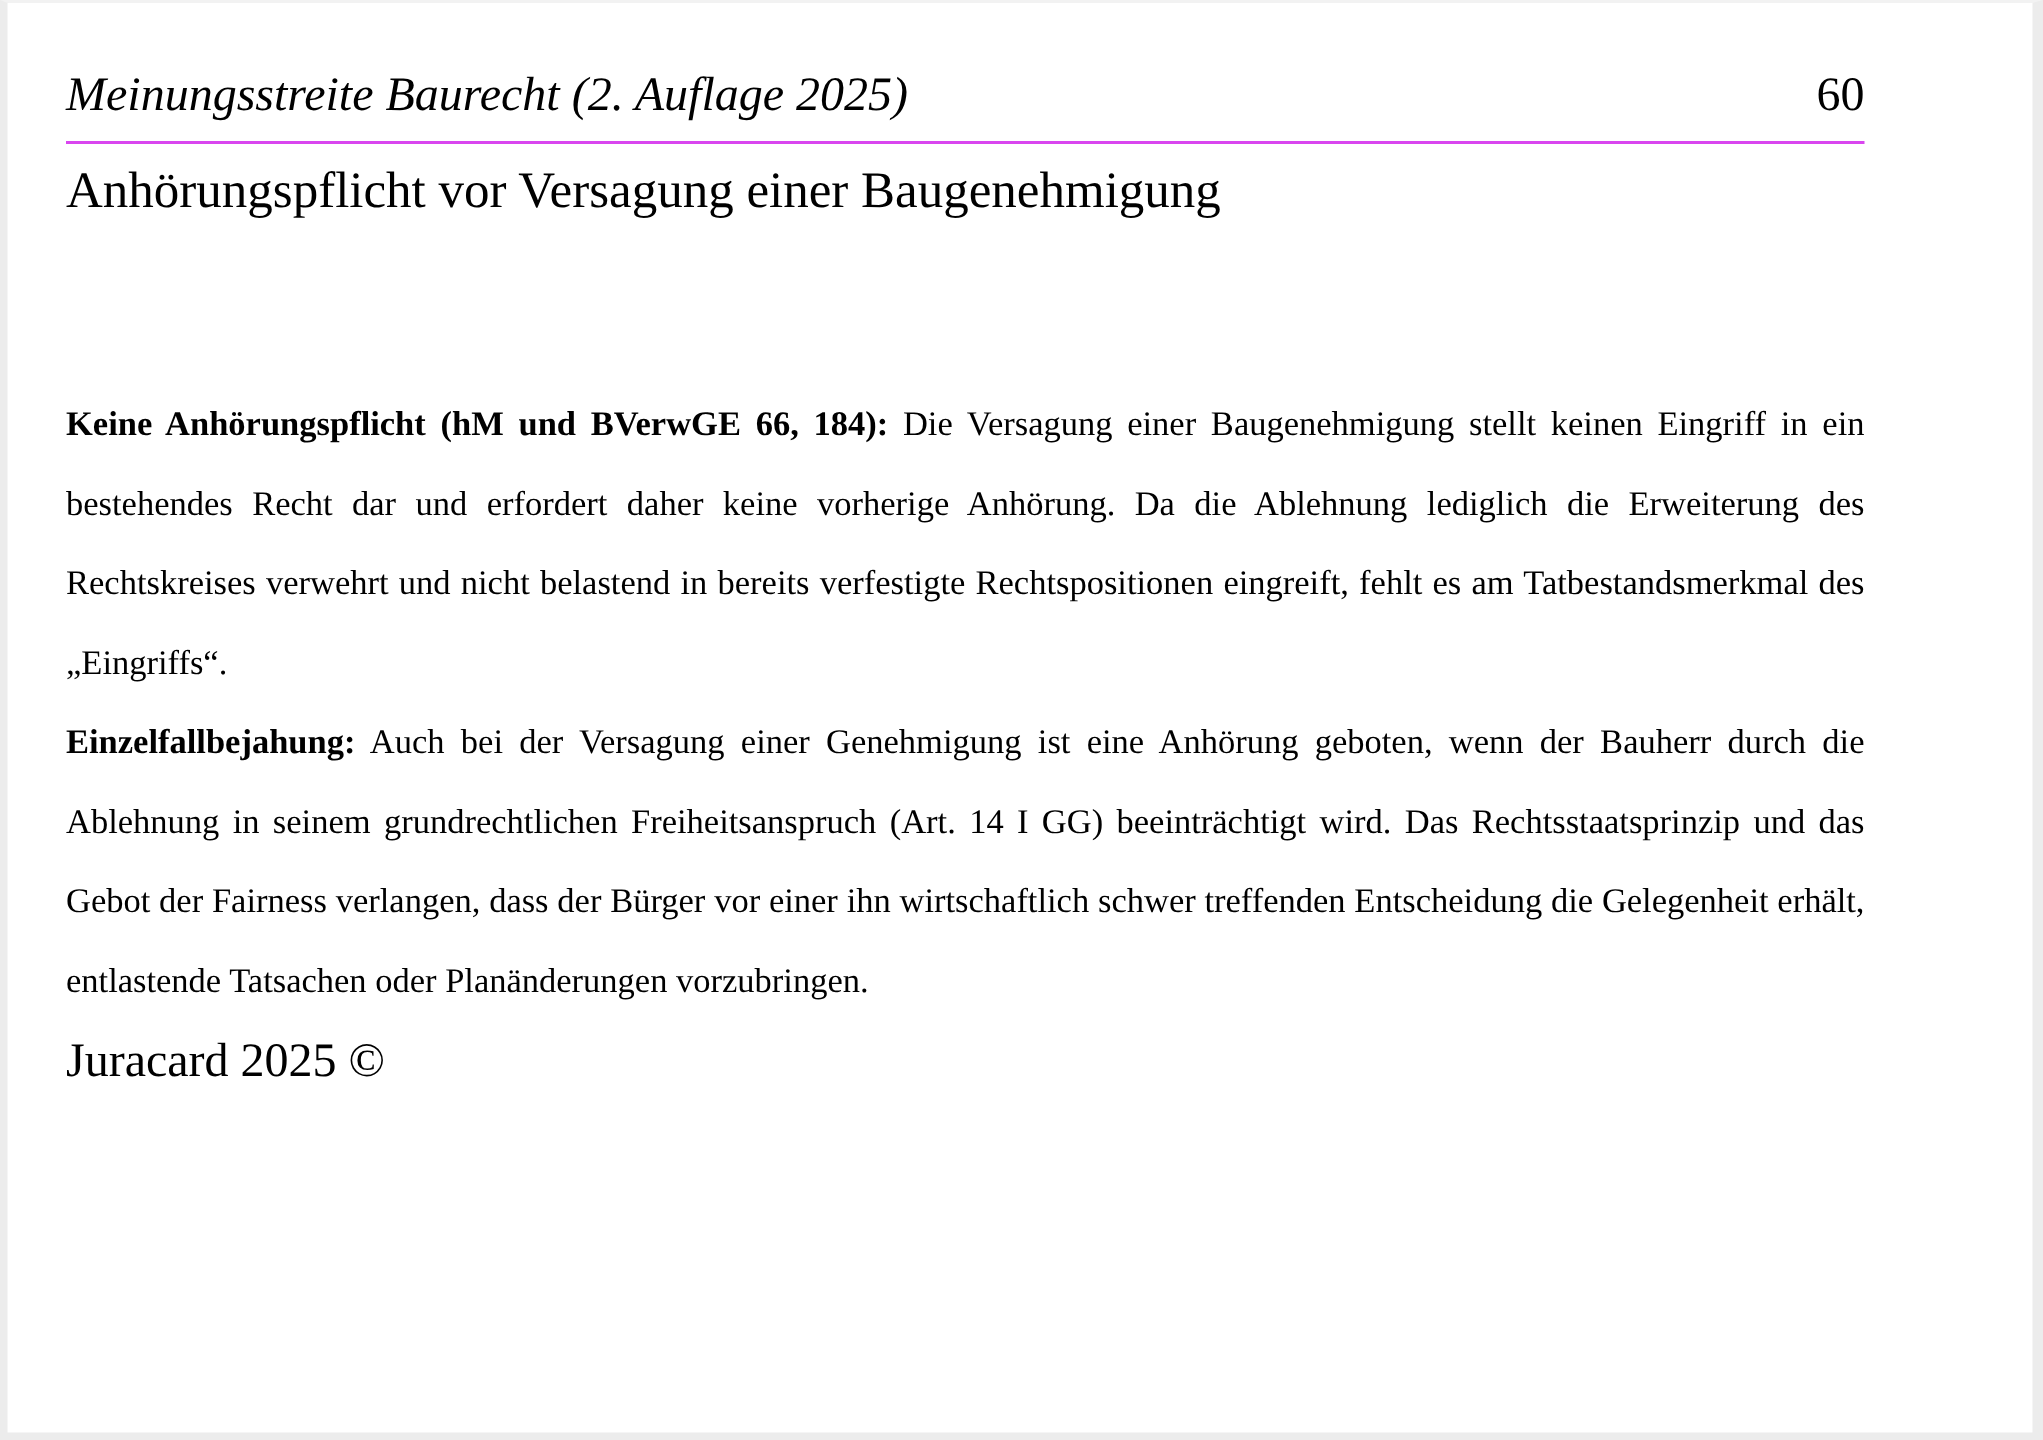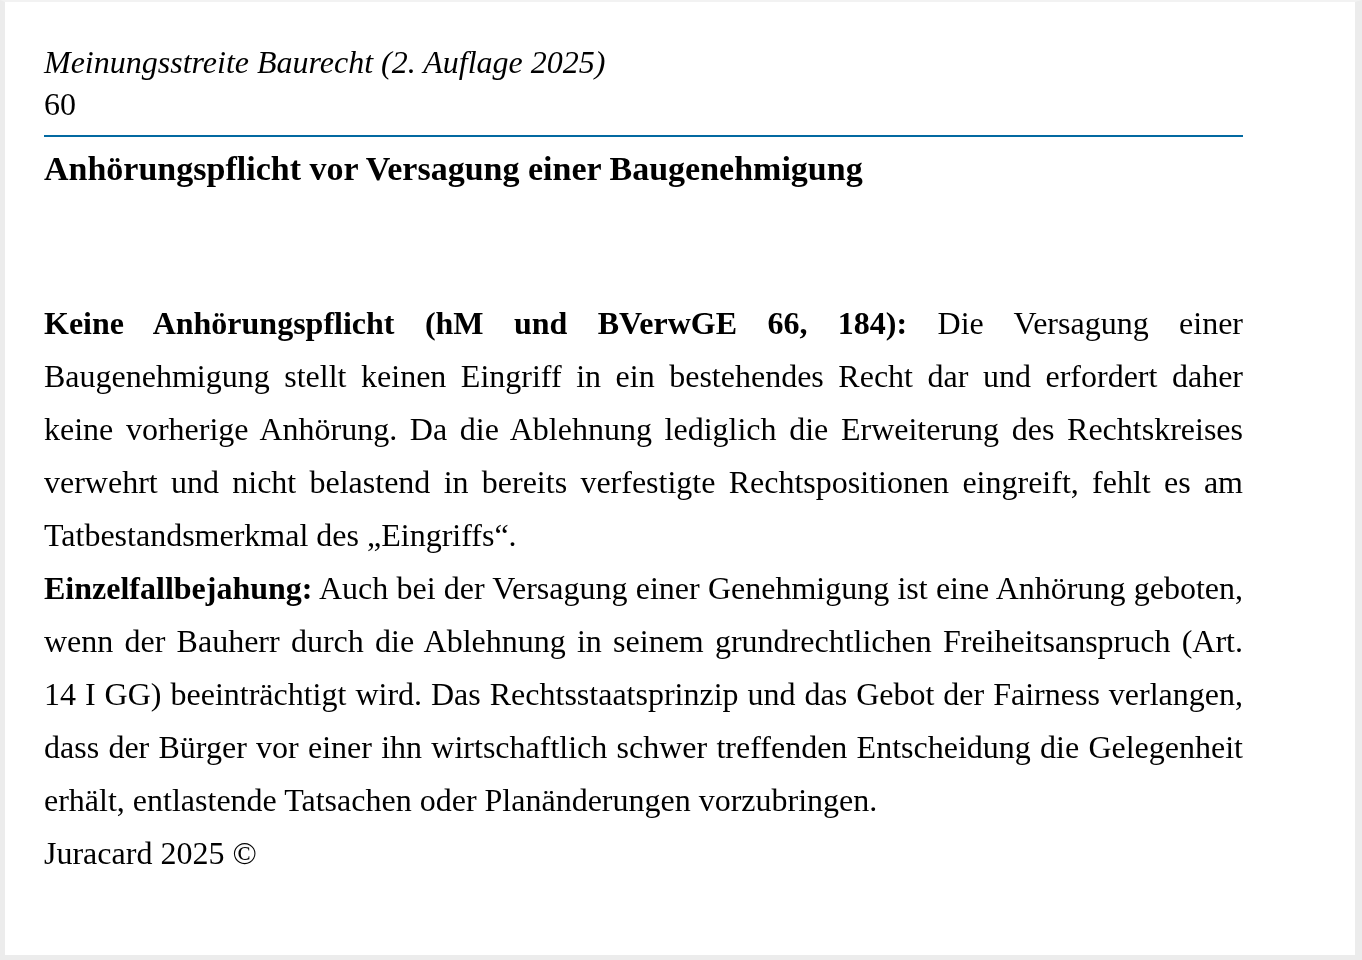--- a/index.html
+++ b/index.html
@@ -22,42 +22,41 @@
   .content {
     margin-left: 39px;
     margin-right: 112px; 
   }
   .page-header {
     display: flex;
     justify-content: space-between;
     align-items: baseline;
     padding-top: 40px;
     padding-bottom: 10px;
-    border-bottom: 2px solid #0369a1;
+    border-bottom: 2px solid #d946ef;
     font-size: 32px;
     line-height: 1.3;
-    flex-direction: column;
   }
   .page-header .title {
     font-style: italic;
   }
   .page-header .pagenum {
     font-style: normal;
   }
   h1.card-heading {
     font-size: 34px;
-    font-weight: bold;
+    font-weight: normal;
     margin: 10px 0 0 0;
     line-height: 1.3;
   }
   .body-text {
     margin-top: 106px;
   }
   p.para {
-    font-size: 32px;
+    font-size: 23px;
     line-height: 53px;
     text-align: justify;
     margin: 0;
   }
   p.para + p.para {
   }
   p.para .lead {
     font-weight: bold;
   }
   .page-footer {

